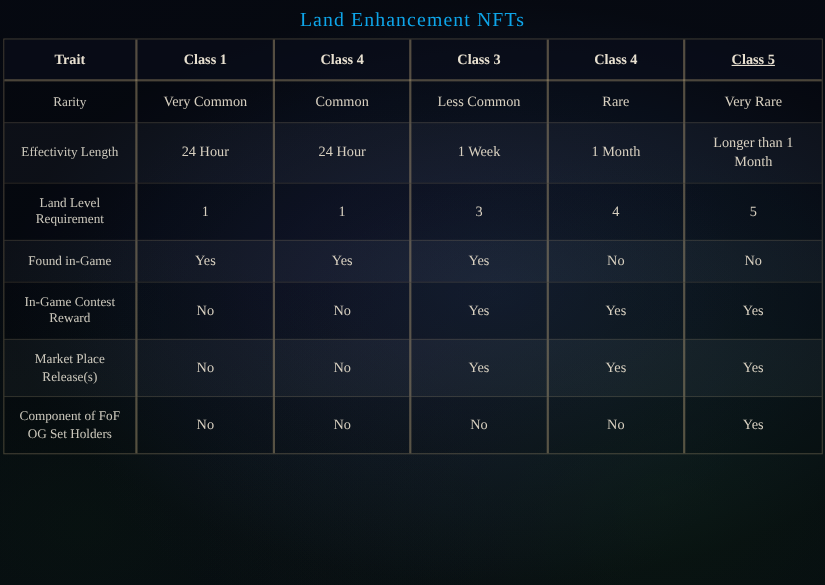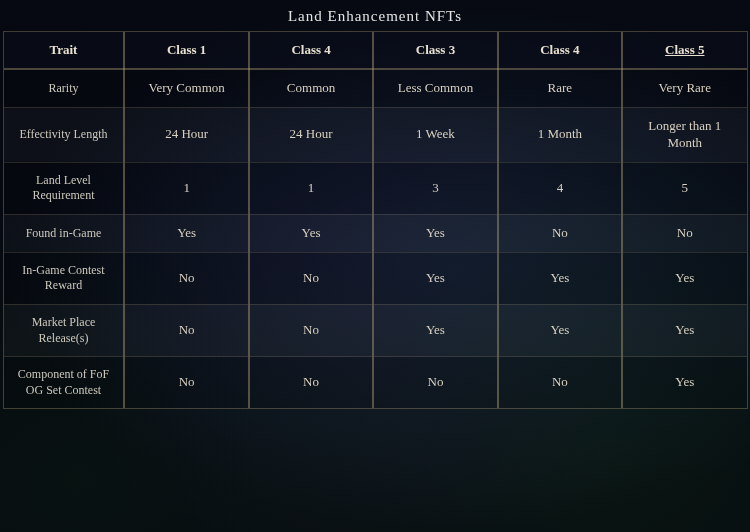--- a/index.html
+++ b/index.html
@@ -39,24 +39,24 @@
       z-index: 1;
       width: 750px;
       height: 532px;
       display: flex;
       flex-direction: column;
       align-items: center;
       padding-top: 8px;
     }
 
     .page-title {
-      font-size: 15px;
+      font-size: 18px;
       font-weight: 400;
       letter-spacing: 1px;
-      color: #e5e5e5;
+      color: #0ea5e9;
       margin-bottom: 6px;
     }
 
     .table-container {
       width: 745px;
       border: 1px solid rgba(180, 160, 120, 0.35);
     }
 
     table {
       width: 100%;
@@ -188,21 +188,21 @@
           </tr>
           <tr>
             <td class="sep">Market Place Release(s)</td>
             <td class="sep">No</td>
             <td class="sep">No</td>
             <td class="sep">Yes</td>
             <td class="sep">Yes</td>
             <td>Yes</td>
           </tr>
           <tr>
-            <td class="sep">Component of FoF OG Set Contest</td>
+            <td class="sep">Component of FoF OG Set Holders</td>
             <td class="sep">No</td>
             <td class="sep">No</td>
             <td class="sep">No</td>
             <td class="sep">No</td>
             <td>Yes</td>
           </tr>
         </tbody>
     </table>
   </div>
 

